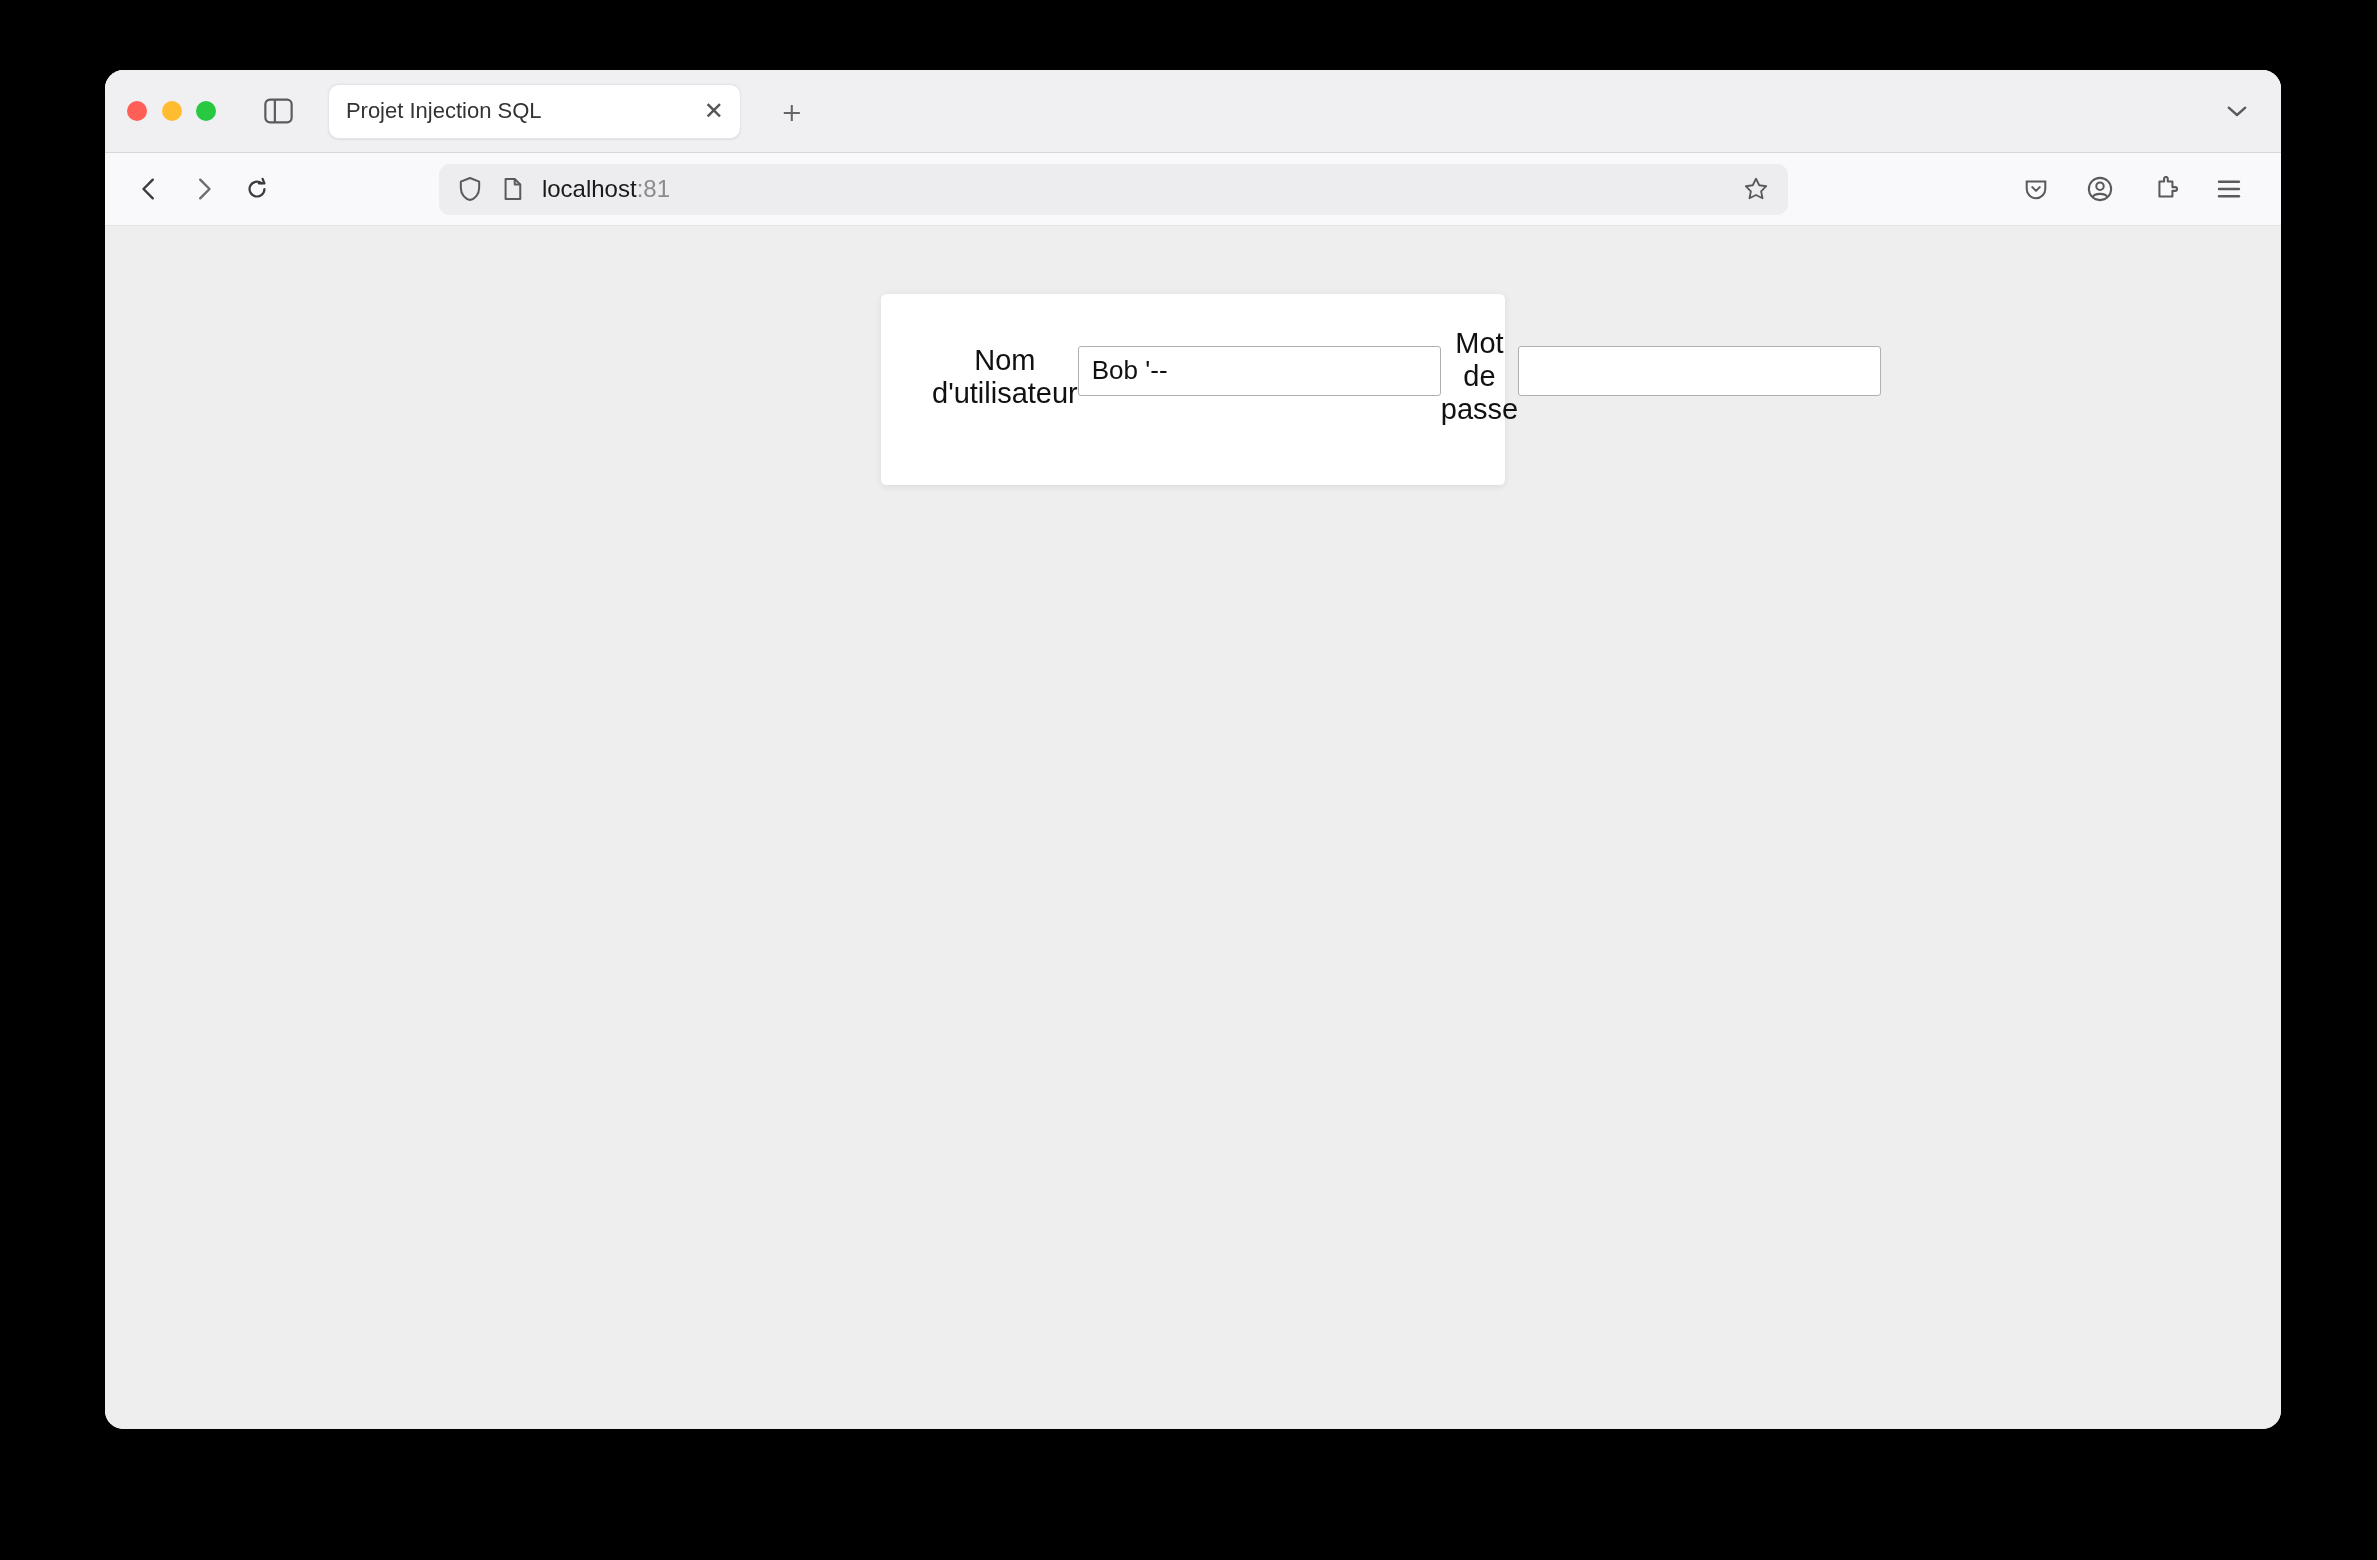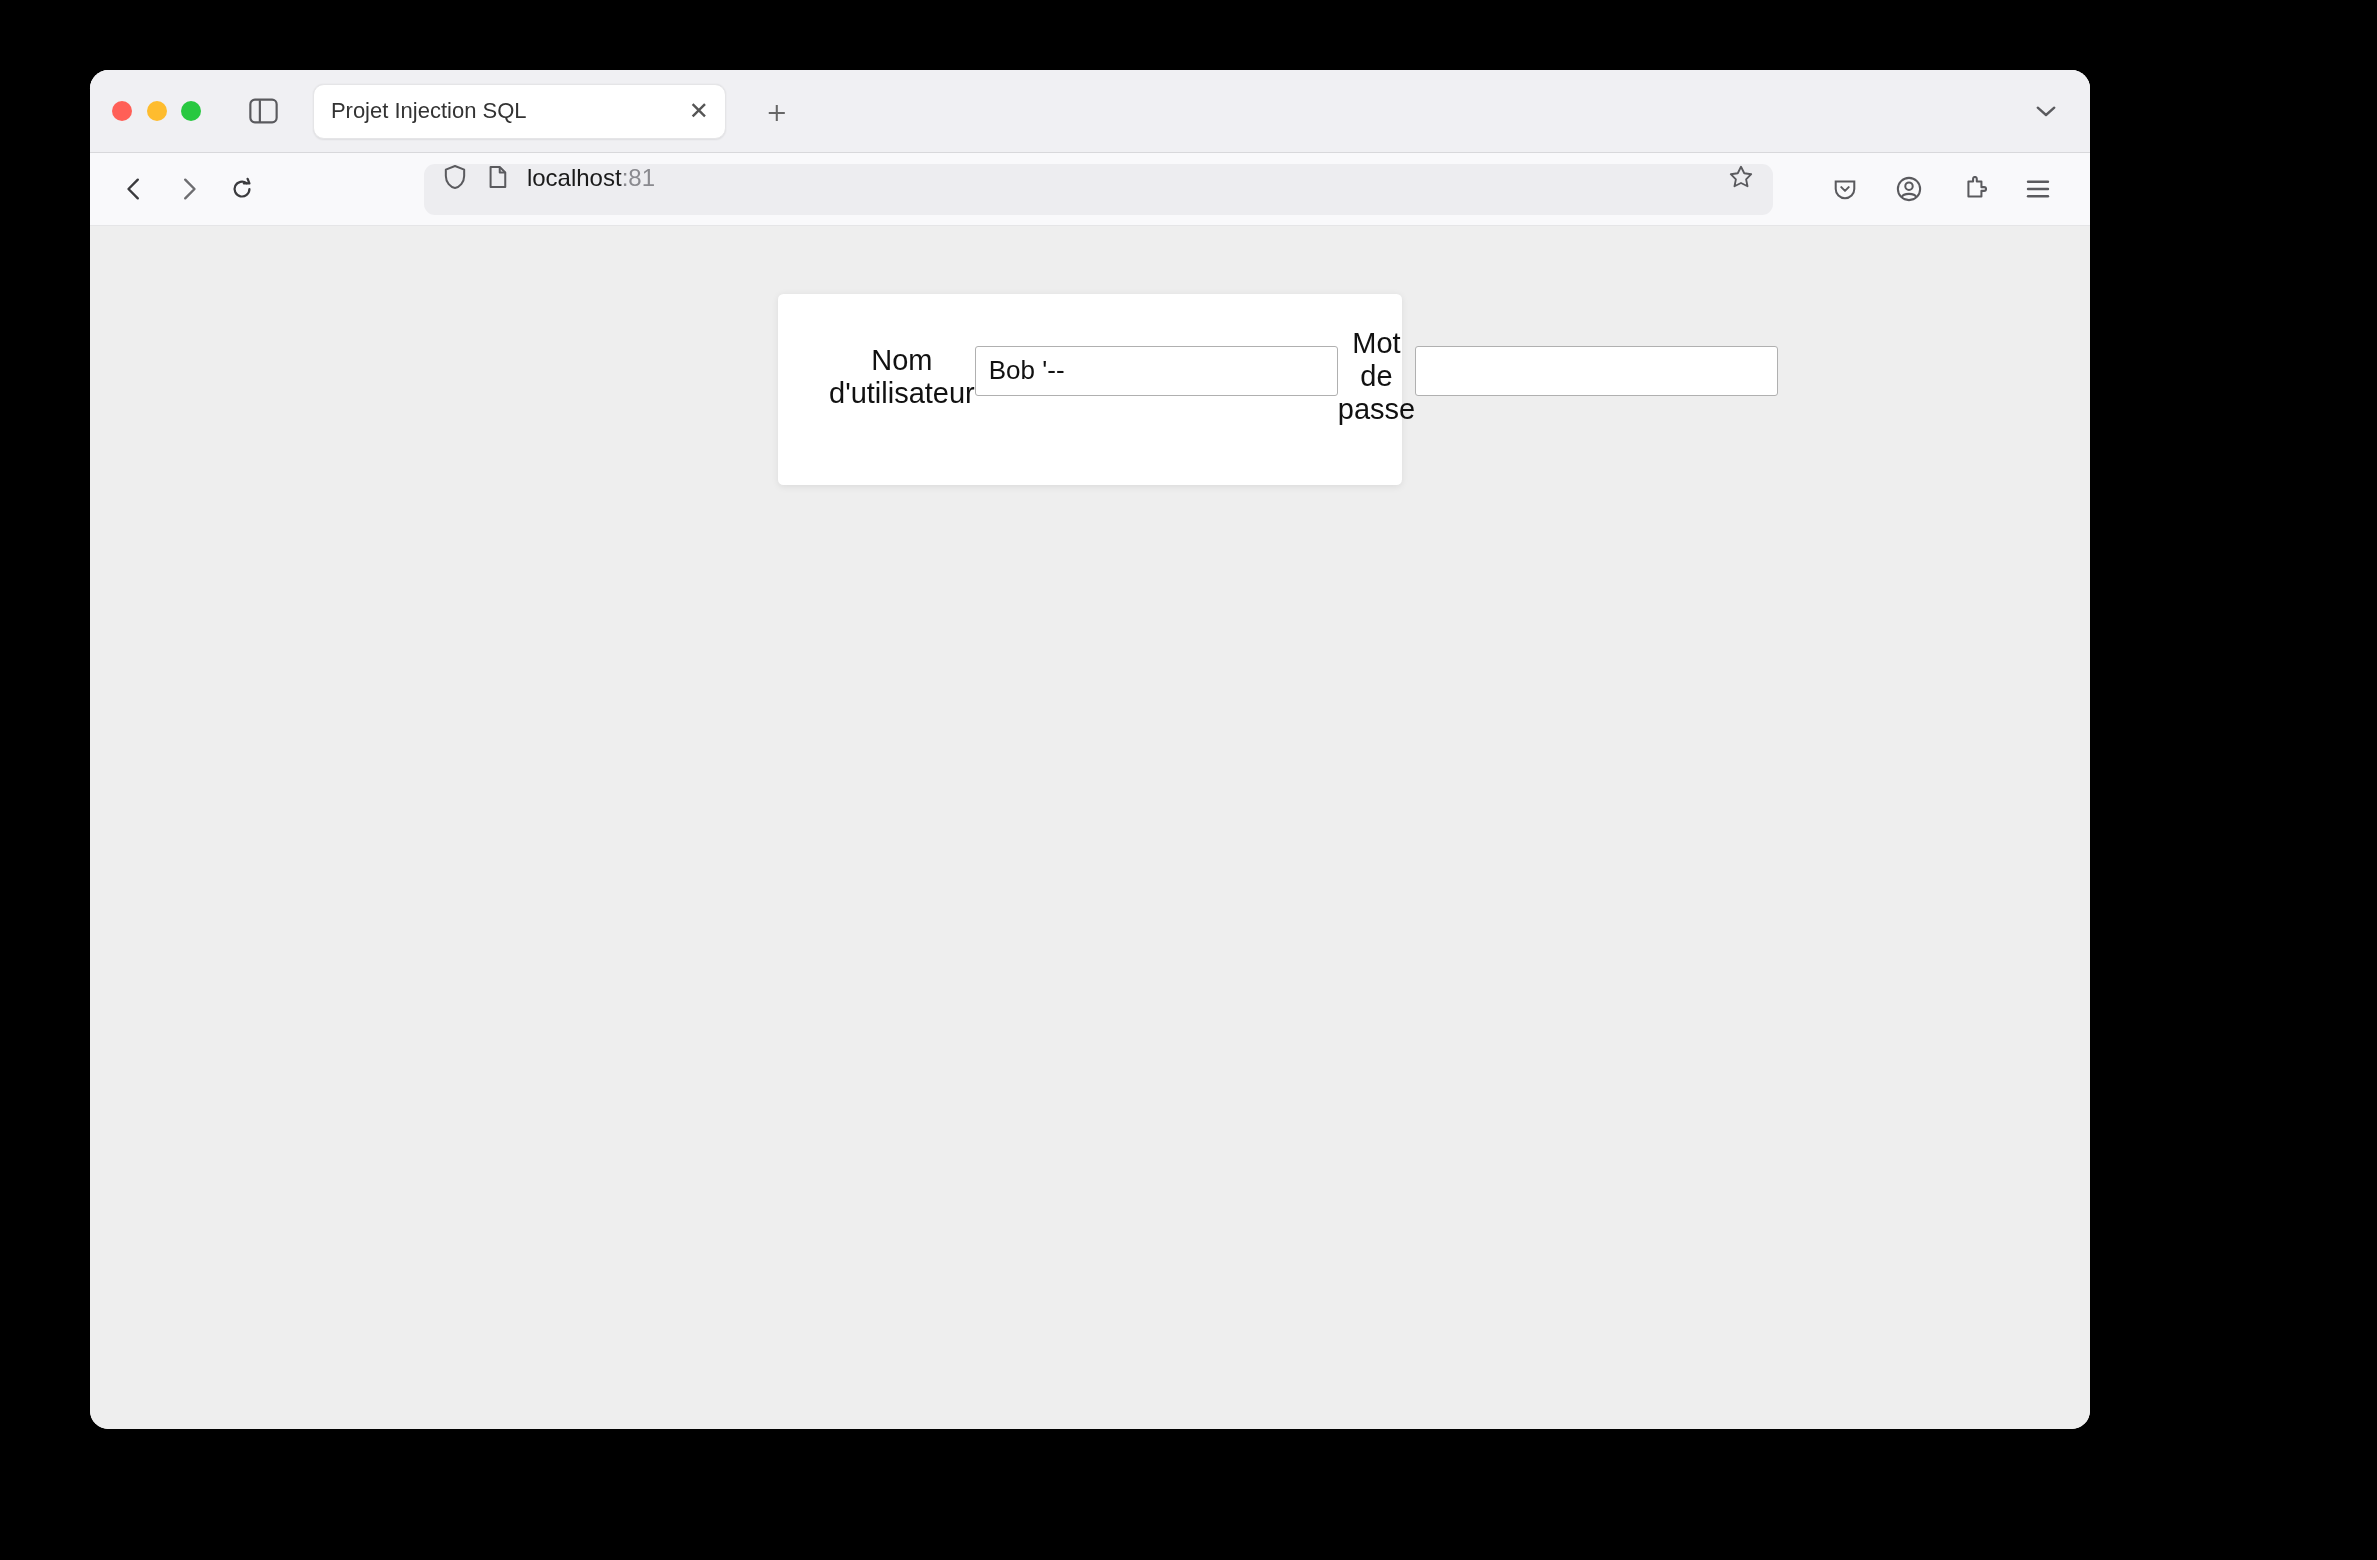--- a/index.html
+++ b/index.html
@@ -5,23 +5,23 @@
     * { box-sizing: border-box; margin: 0; padding: 0; }
     body {
       background: #000;
       font-family: -apple-system, BlinkMacSystemFont, "Segoe UI", Helvetica, Arial, sans-serif;
       width: 2377px;
       height: 1561px;
       overflow: hidden;
     }
     .browser-window {
       position: absolute;
-      left: 90px;
+      left: 105px;
       top: 70px;
-      width: 2000px;
+      width: 2176px;
       height: 1359px;
       background: #fff;
       border-radius: 18.4px;
       overflow: hidden;
       box-shadow: 0 0 0 0.9px rgba(0,0,0,0.05);
     }
     .tab-bar {
       height: 83px;
       background: #f0f0f3;
       display: flex;
@@ -109,21 +109,21 @@
       justify-content: center;
     }
     .address-bar {
       flex: 1;
       max-width: 1349px;
       margin-left: 147px;
       height: 51px;
       background: #ededf0;
       border-radius: 11px;
       display: flex;
-      align-items: flex-start;
+      align-items: center;
       padding: 0 18.4px;
       gap: 16.5px;
     }
     .addr-icon { width: 26px; height: 26px; display: flex; align-items: center; justify-content: center; }
     .addr-text {
       font-size: 24px;
       color: #1a1a1a;
       display: flex;
       align-items: baseline;
     }

